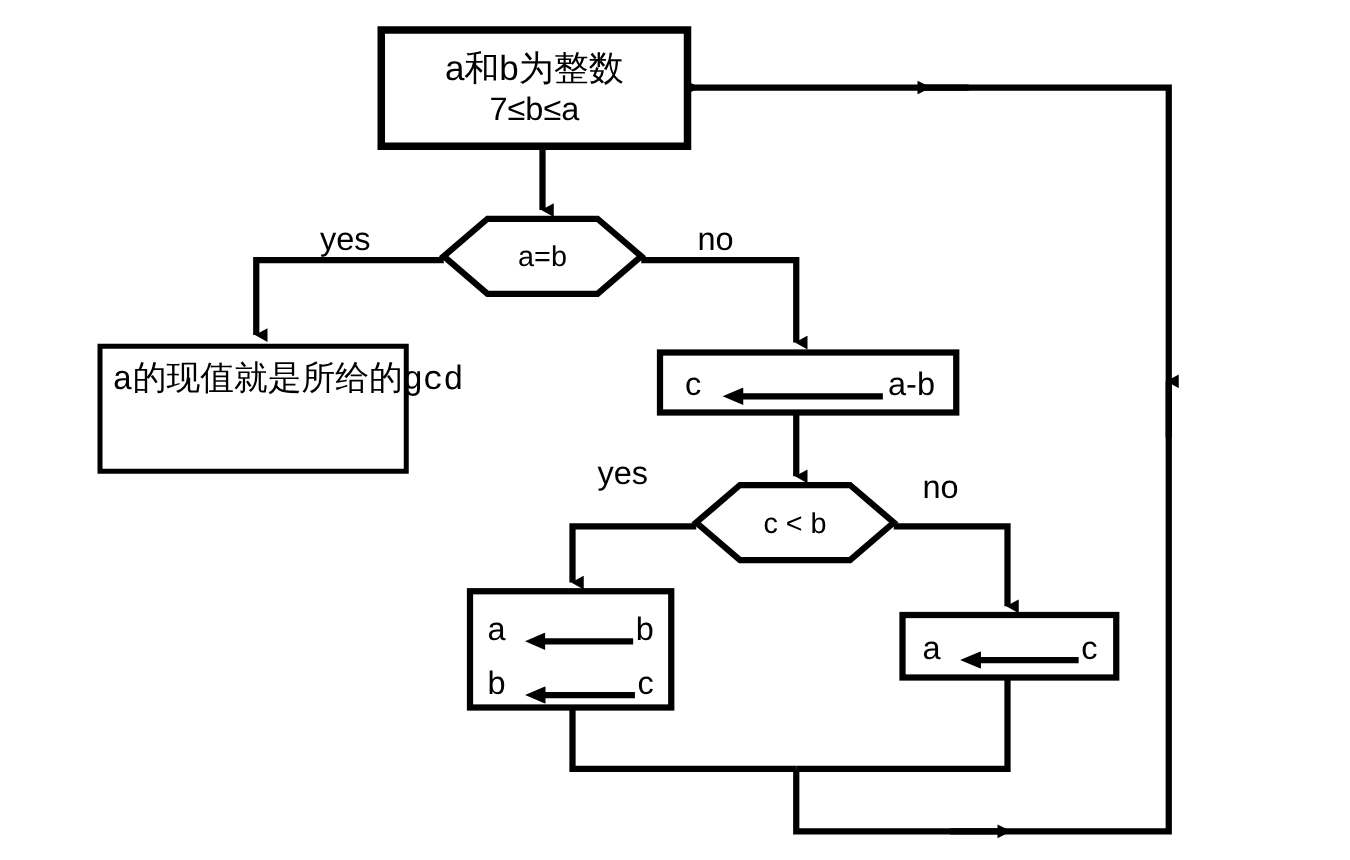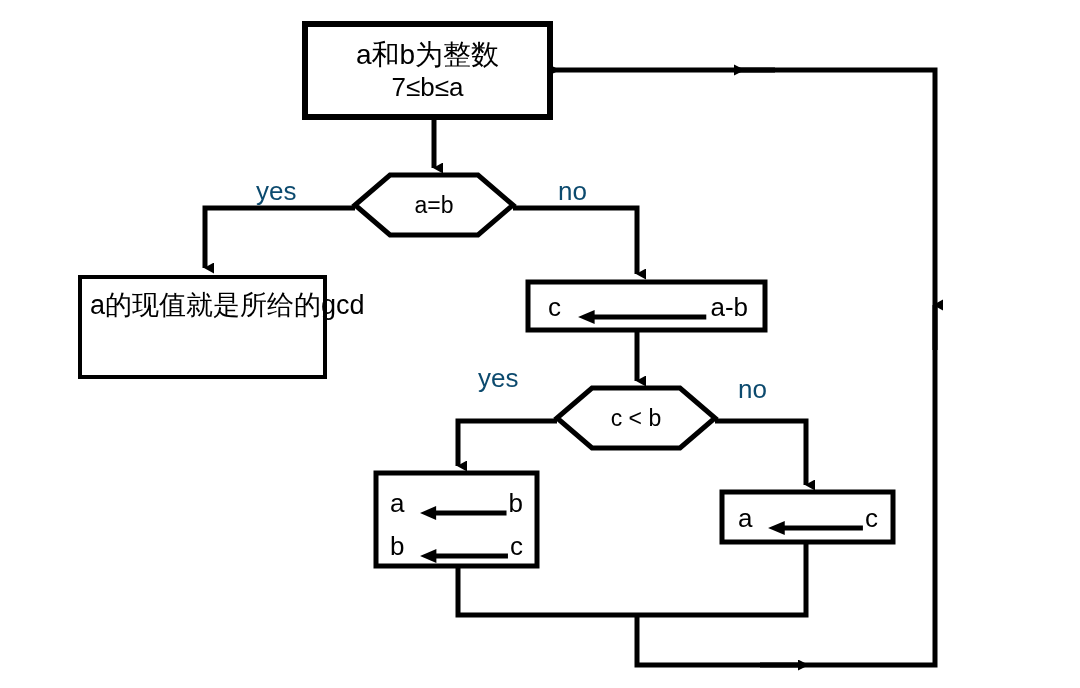--- a/index.html
+++ b/index.html
@@ -32,21 +32,21 @@
     align-items: center;
     justify-content: center;
     text-align: center;
     line-height: 1.22;
     pointer-events: none;
     white-space: pre;
   }
   .edge-label {
     position: absolute;
     font-size: 26px;
-    color: #0c4a6e;
+    color: #000000;
   }
 
   
   #start-text {
     left: 305px; top: 24px; width: 245px; height: 93px;
     flex-direction: column;
     font-size: 28px;
   }
   #start-text .line2 { font-size: 26px; }
 
@@ -55,20 +55,21 @@
   #dec2-text { left: 557px; top: 388px; width: 158px; height: 60px; font-size: 23px; text-align: center; }
 
   
   #gcd-text {
     left: 90px; top: 281px; width: 230px; height: 92px;
     display: block;
     text-align: left;
     font-size: 27px;
     padding-top: 8px;
     box-sizing: border-box;
+    font-family: Liberation Mono, monospace;
   }
 
   
   .assign-row {
     position: absolute;
     display: flex;
     align-items: center;
     font-size: 26px;
   }
   .assign-row .lhs { width: 28px; text-align: left; }

